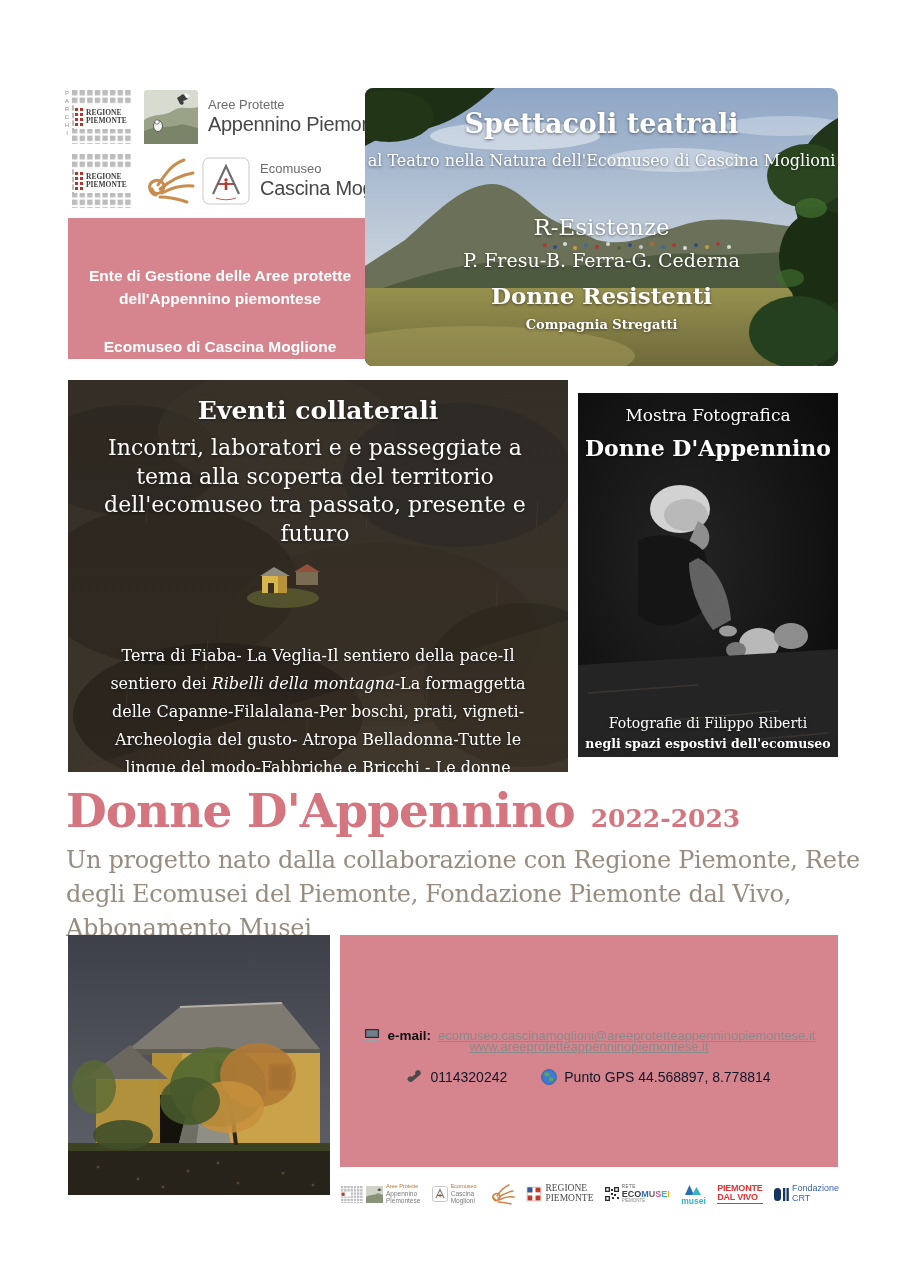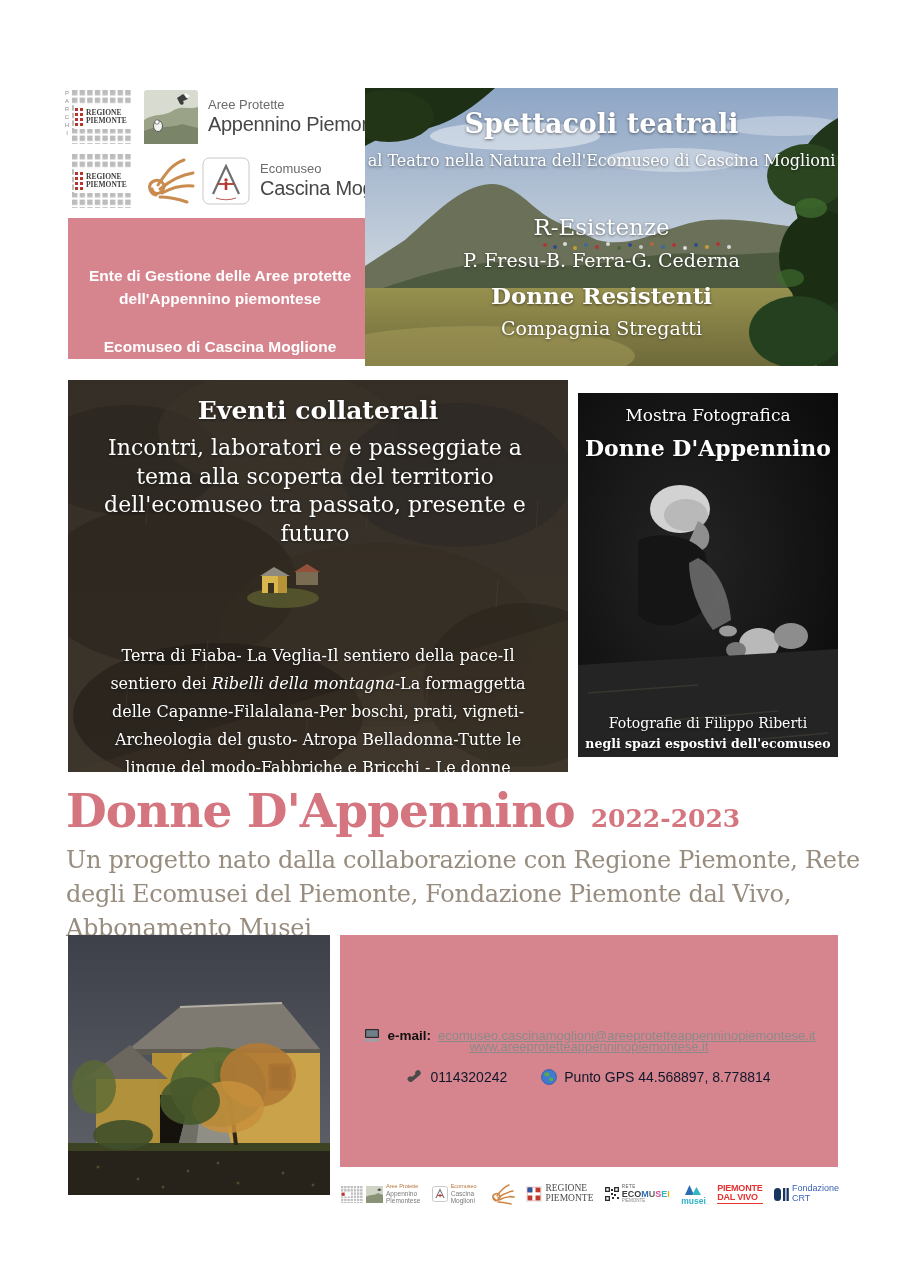--- a/index.html
+++ b/index.html
@@ -30,27 +30,27 @@
             padding-top:46px;box-sizing:border-box;}
   .pink-box .para2{margin-top:24px;}
 
   
   .panel{position:absolute;overflow:hidden;}
   .panel svg.scene{position:absolute;left:0;top:0;}
   .ov{position:absolute;left:0;right:0;text-align:center;color:#fff;
       font-family:"DejaVu Serif",serif;text-shadow:0 1px 3px rgba(0,0,0,.5);}
 
   
-  .theater{left:365px;top:88px;width:473px;height:278px;}
+  .theater{left:365px;top:88px;width:473px;height:278px;border-radius:8px;}
   .t-title{top:20px;font-size:27px;font-weight:bold;}
   .t-sub{top:63px;font-size:16px;}
   .t-show1{top:126px;font-size:23px;font-weight:normal;}
   .t-cast1{top:161px;font-size:19px;}
   .t-show2{top:194px;font-size:23px;font-weight:bold;}
-  .t-cast2{top:229px;font-size:19px;}
+  .t-cast2{top:229px;font-size:13px;font-weight:bold;}
 
   
   .events{left:68px;top:380px;width:500px;height:392px;}
   .e-title{top:16px;font-size:25px;font-weight:bold;}
   .e-desc{top:54px;left:15px;right:21px;font-size:22px;line-height:1.3;}
   .e-list{top:262px;left:30px;right:30px;font-size:16px;line-height:1.75;}
   .e-list .it{font-style:italic;}
 
   
   .mostra{left:578px;top:393px;width:260px;height:420px;}

